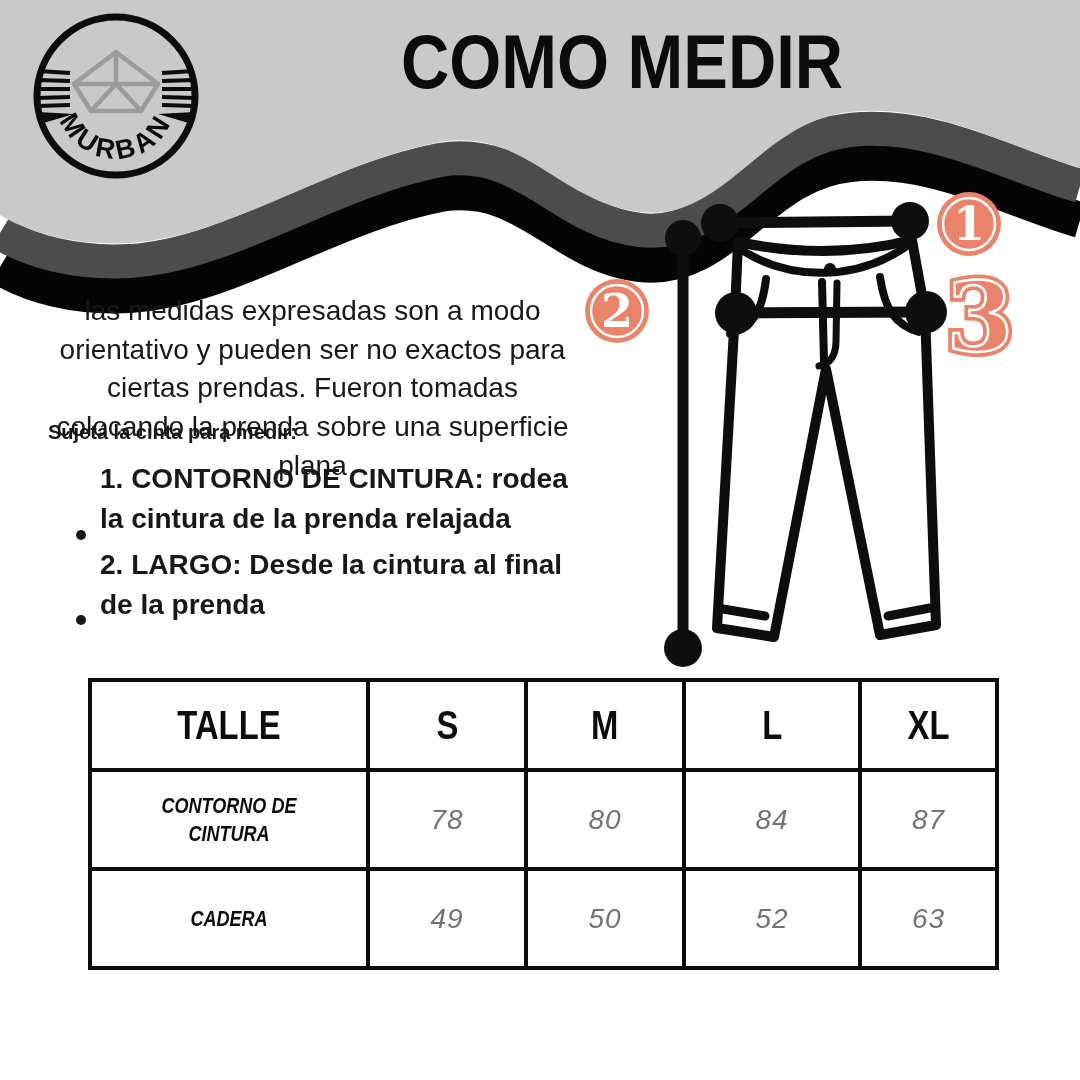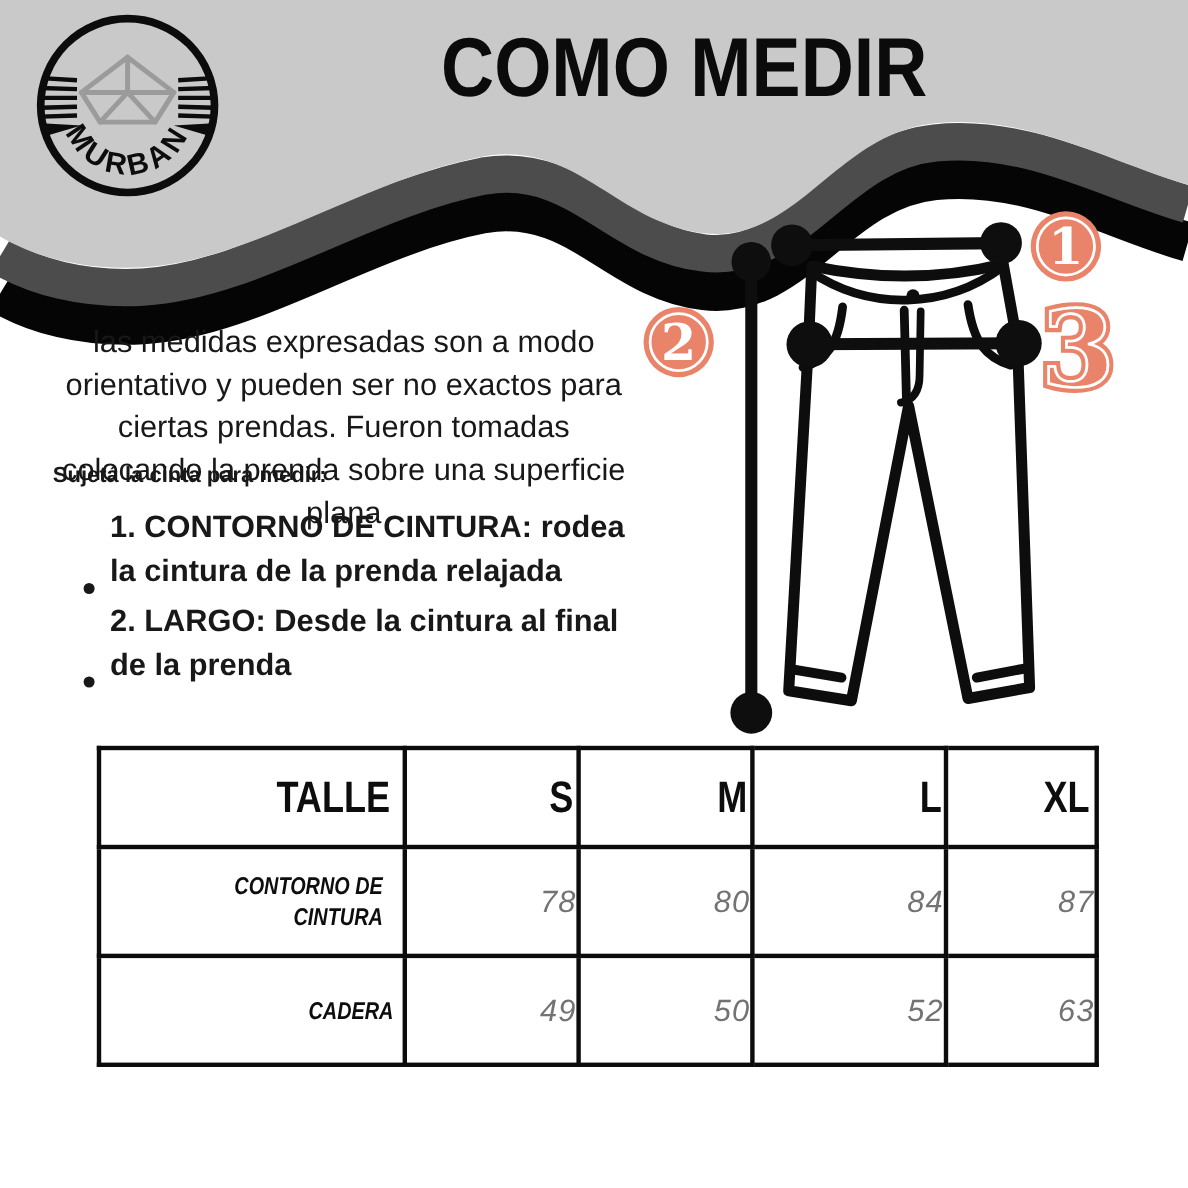--- a/index.html
+++ b/index.html
@@ -30,21 +30,21 @@
   .howto-item .dot {
     flex:0 0 auto; width:10px; height:10px; border-radius:50%;
     background:#181818; margin:15px 14px 0 0;
   }
   .howto-item .item-text { font-size:28px; font-weight:700; line-height:1.44; color:#181818; }
   .pants-wrap { position:absolute; left:560px; top:185px; width:500px; height:490px; }
   .size-table {
     position:absolute; left:88px; top:678px;
     border-collapse:collapse; table-layout:fixed; background:#ffffff;
   }
-  .size-table td, .size-table th { border:4px solid #0c0c0c; text-align:right; vertical-align:middle; padding:0; }
+  .size-table td, .size-table th { border:4px solid #0c0c0c; text-align:center; vertical-align:middle; padding:0; }
   .size-table col.c-label { width:278px; }
   .size-table col.c-s { width:158px; }
   .size-table col.c-m { width:158px; }
   .size-table col.c-l { width:176px; }
   .size-table col.c-xl { width:137px; }
   .size-table tr.hdr { height:90px; }
   .size-table tr.datarow { height:99px;font-style:italic; }
   .cond { display:inline-block; transform:scaleX(0.82); transform-origin:50% 50%; white-space:nowrap; }
   .hdr-text { font-size:40px; font-weight:700; color:#0d0d0d; }
   .row-label { font-size:22px; font-weight:700; color:#0d0d0d; line-height:1.25; }

